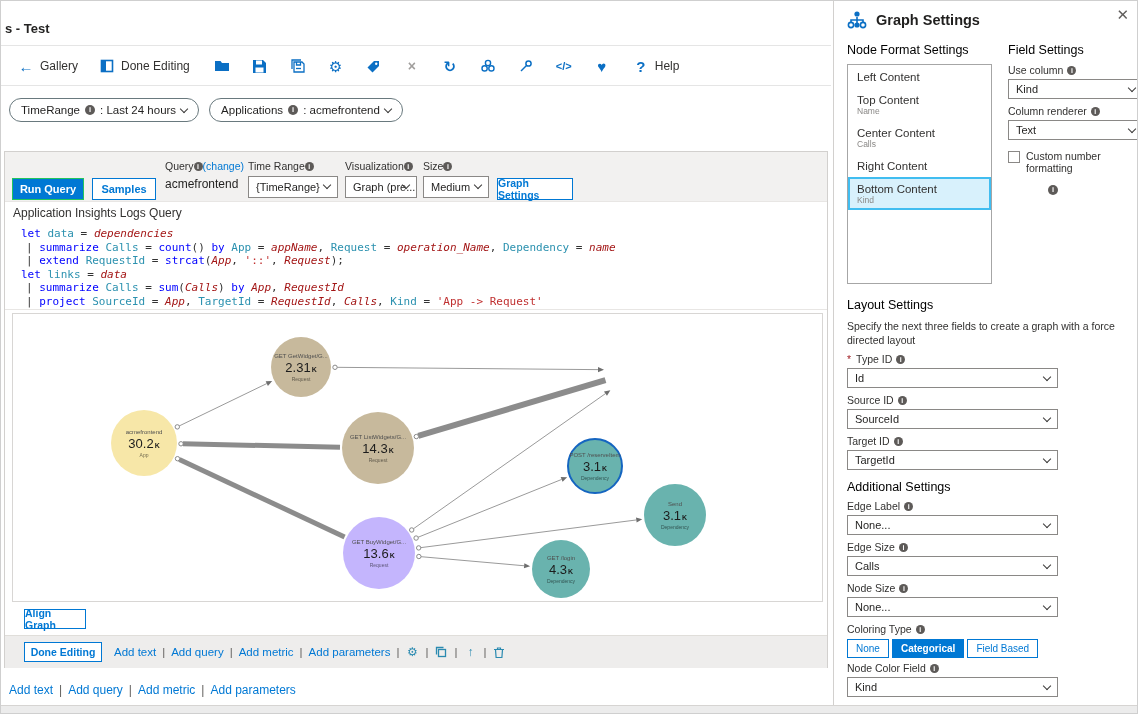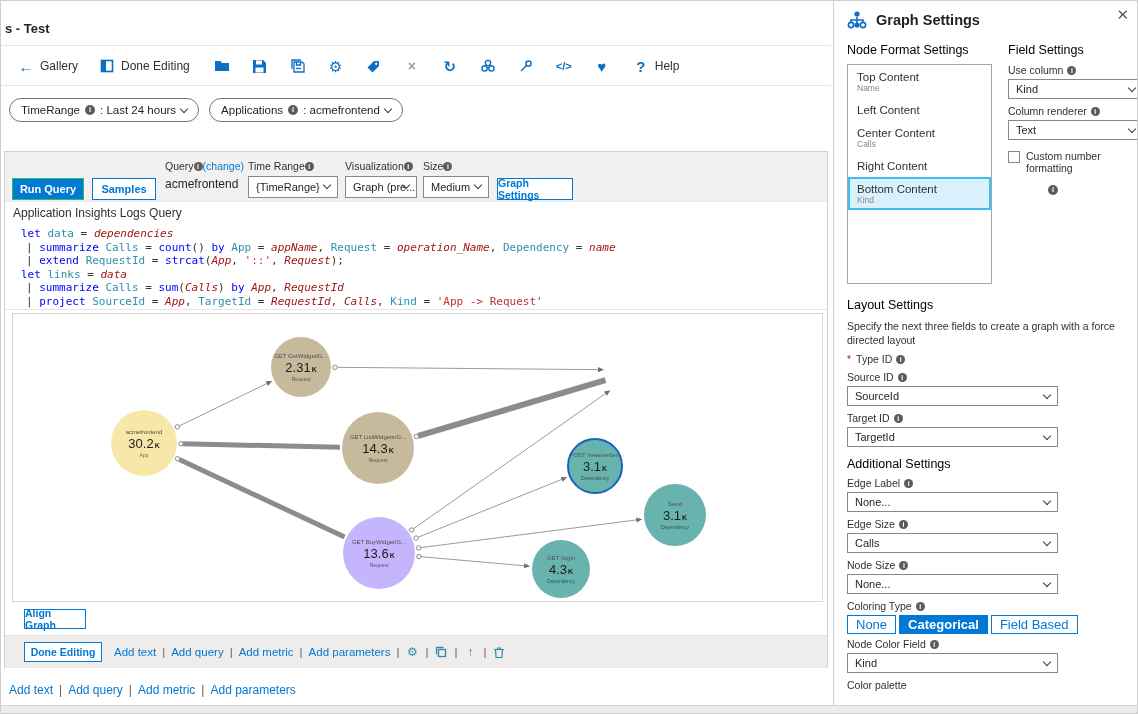--- a/index.html
+++ b/index.html
@@ -102,21 +102,21 @@
   .pfield-label { display:flex; align-items:center; gap:4px; font-size:10.5px; color:#323130; margin:6px 0 3px; }
   .pfield-label .info-dot { width:9px; height:9px; line-height:9px; font-size:7px; }
   .req { color:#a4262c; margin-right:1px; }
   .psel-sm { width:135px; height:20px; }
   .psel { width:211px; height:20px; }
   .chk-row { display:flex; gap:6px; margin-top:10px; font-size:10.5px; color:#323130; }
   .chk { width:12px; height:12px; border:1px solid #8a8886; background:#fff; flex:0 0 auto; margin-top:1px; cursor:pointer; }
   .chk-info { margin:4px 0 0 40px; }
   .pdesc { font-size:10.5px; line-height:1.35; color:#323130; margin-bottom:3px; }
   .seg { display:inline-flex; }
-  .seg-btn { height:19px; padding:0 8px; display:flex; align-items:center; font-size:13px; cursor:pointer;
+  .seg-btn { height:19px; padding:0 8px; display:flex; align-items:center; font-size:10px; cursor:pointer;
              border:1px solid #0078d4; color:#0078d4; background:#fff; margin-right:3px; }
   .seg-btn.selected { background:#0078d4; color:#fff; font-weight:700; }
   .mt8 { margin-top:9px; }
 </style>
 </head>
 <body>
 
 <div class="window">
 
   <div class="titlebar">
@@ -447,25 +447,25 @@
       </span>
       <span class="panel-title">Graph Settings</span>
     </div>
 
     <div class="panel-body">
       <div class="pcols">
         <div class="pcol-left">
           <div class="psec-h">Node Format Settings</div>
           <div class="listbox" id="format-listbox">
               <div class="lb-item">
+                <div class="lb-t">Left Content</div>
+              </div>
+              <div class="lb-item">
                 <div class="lb-t">Top Content</div>
                 <div class="lb-s">Name</div>
-              </div>
-              <div class="lb-item">
-                <div class="lb-t">Left Content</div>
               </div>
               <div class="lb-item">
                 <div class="lb-t">Center Content</div>
                 <div class="lb-s">Calls</div>
               </div>
               <div class="lb-item">
                 <div class="lb-t">Right Content</div>
               </div>
               <div class="lb-item selected">
                 <div class="lb-t">Bottom Content</div>
@@ -504,20 +504,24 @@
 
       
       <div class="psec-h mt8" style="margin-top:14px;">Layout Settings</div>
       <div class="pdesc">Specify the next three fields to create a graph with a force directed layout</div>
 
       <div class="pfield-label">
         <span class="req">*</span>
         <span>Type ID</span>
         <span class="info-dot"></span>
       </div>
+      <div class="sel psel">
+        <span>Id</span>
+        <span class="chev"></span>
+      </div>
 
       <div class="pfield-label">
         <span>Source ID</span>
         <span class="info-dot"></span>
       </div>
       <div class="sel psel">
         <span>SourceId</span>
         <span class="chev"></span>
       </div>
 

